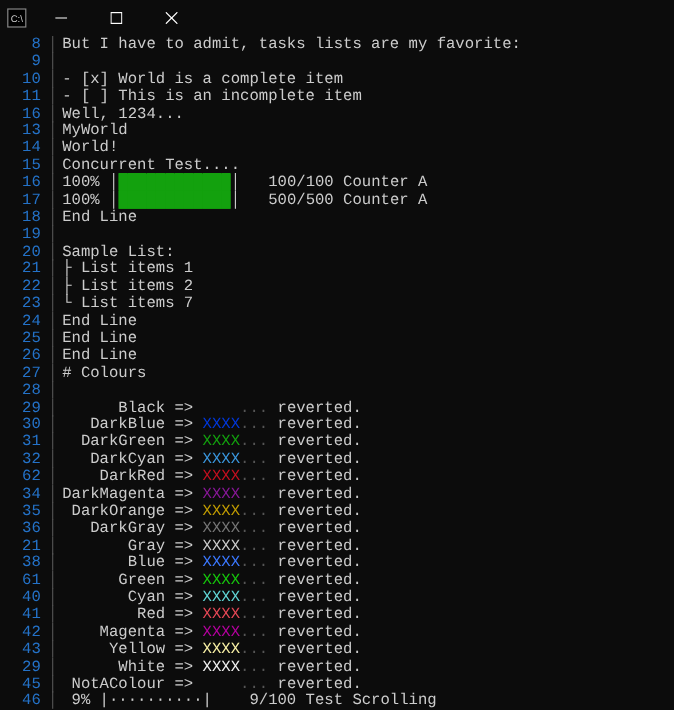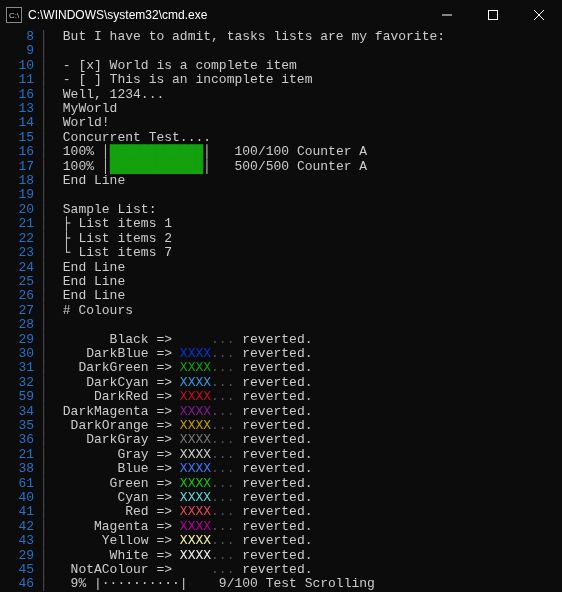--- a/index.html
+++ b/index.html
@@ -56,21 +56,21 @@
     white-space: pre;
     color: #cccccc;
   }
   .lineno {
     width: 32px;
     text-align: right;
     color: #2472c8;
     padding-right: 2px;
   }
   .gutter { color: #555; padding: 0 4px; }
-  .content { flex: 1; margin-left: 11px; }
+  .content { flex: 1; }
   .bar-full {
     background: #13a10e;
     color: #13a10e;
     display: inline-block;
   }
   .c-Black       { color: #0c0c0c; }
   .c-DarkBlue    { color: #0037da; }
   .c-DarkGreen   { color: #13a10e; }
   .c-DarkCyan    { color: #3a96dd; }
   .c-DarkRed     { color: #c50f1f; }
@@ -86,21 +86,20 @@
   .c-Yellow      { color: #f9f1a5; }
   .c-White       { color: #f2f2f2; }
   .c-NotAColour  { color: #cccccc; }
   .dim { color: #555; }
 </style>
 </head>
 <body>
 
 <div class="titlebar">
   <span class="titlebar-icon">C:\</span>
-  <span class="titlebar-title">C:\WINDOWS\system32\cmd.exe</span>
   <div class="titlebar-controls">
     <div class="titlebar-btn">
       <svg width="10" height="10">
           <line x1="0" y1="5" x2="10" y2="5" stroke-width="1"></line>
         </svg>
     </div>
     <div class="titlebar-btn">
       <svg width="10" height="10">
           <rect x="0.5" y="0.5" width="9" height="9" stroke-width="1"></rect>
         </svg>
@@ -136,21 +135,21 @@
       <div class="line"><span class="lineno">25</span><span class="gutter">│</span><span class="content">End Line</span></div>
       <div class="line"><span class="lineno">26</span><span class="gutter">│</span><span class="content">End Line</span></div>
       <div class="line"><span class="lineno">27</span><span class="gutter">│</span><span class="content"># Colours</span></div>
       <div class="line"><span class="lineno">28</span><span class="gutter">│</span><span class="content"></span></div>
     </div>
   <div id="colour-lines">
       <div class="line"><span class="lineno">29</span><span class="gutter">│</span><span class="content">      Black =&gt; <span class="c-Black">    </span><span class="dim">...</span> reverted.</span></div>
       <div class="line"><span class="lineno">30</span><span class="gutter">│</span><span class="content">   DarkBlue =&gt; <span class="c-DarkBlue">XXXX</span><span class="dim">...</span> reverted.</span></div>
       <div class="line"><span class="lineno">31</span><span class="gutter">│</span><span class="content">  DarkGreen =&gt; <span class="c-DarkGreen">XXXX</span><span class="dim">...</span> reverted.</span></div>
       <div class="line"><span class="lineno">32</span><span class="gutter">│</span><span class="content">   DarkCyan =&gt; <span class="c-DarkCyan">XXXX</span><span class="dim">...</span> reverted.</span></div>
-      <div class="line"><span class="lineno">59</span><span class="gutter">│</span><span class="content">    DarkRed =&gt; <span class="c-DarkRed">XXXX</span><span class="dim">...</span> reverted.</span></div>
+      <div class="line"><span class="lineno">62</span><span class="gutter">│</span><span class="content">    DarkRed =&gt; <span class="c-DarkRed">XXXX</span><span class="dim">...</span> reverted.</span></div>
       <div class="line"><span class="lineno">34</span><span class="gutter">│</span><span class="content">DarkMagenta =&gt; <span class="c-DarkMagenta">XXXX</span><span class="dim">...</span> reverted.</span></div>
       <div class="line"><span class="lineno">35</span><span class="gutter">│</span><span class="content"> DarkOrange =&gt; <span class="c-DarkOrange">XXXX</span><span class="dim">...</span> reverted.</span></div>
       <div class="line"><span class="lineno">36</span><span class="gutter">│</span><span class="content">   DarkGray =&gt; <span class="c-DarkGray">XXXX</span><span class="dim">...</span> reverted.</span></div>
       <div class="line"><span class="lineno">21</span><span class="gutter">│</span><span class="content">       Gray =&gt; <span class="c-Gray">XXXX</span><span class="dim">...</span> reverted.</span></div>
       <div class="line"><span class="lineno">38</span><span class="gutter">│</span><span class="content">       Blue =&gt; <span class="c-Blue">XXXX</span><span class="dim">...</span> reverted.</span></div>
       <div class="line"><span class="lineno">61</span><span class="gutter">│</span><span class="content">      Green =&gt; <span class="c-Green">XXXX</span><span class="dim">...</span> reverted.</span></div>
       <div class="line"><span class="lineno">40</span><span class="gutter">│</span><span class="content">       Cyan =&gt; <span class="c-Cyan">XXXX</span><span class="dim">...</span> reverted.</span></div>
       <div class="line"><span class="lineno">41</span><span class="gutter">│</span><span class="content">        Red =&gt; <span class="c-Red">XXXX</span><span class="dim">...</span> reverted.</span></div>
       <div class="line"><span class="lineno">42</span><span class="gutter">│</span><span class="content">    Magenta =&gt; <span class="c-Magenta">XXXX</span><span class="dim">...</span> reverted.</span></div>
       <div class="line"><span class="lineno">43</span><span class="gutter">│</span><span class="content">     Yellow =&gt; <span class="c-Yellow">XXXX</span><span class="dim">...</span> reverted.</span></div>

